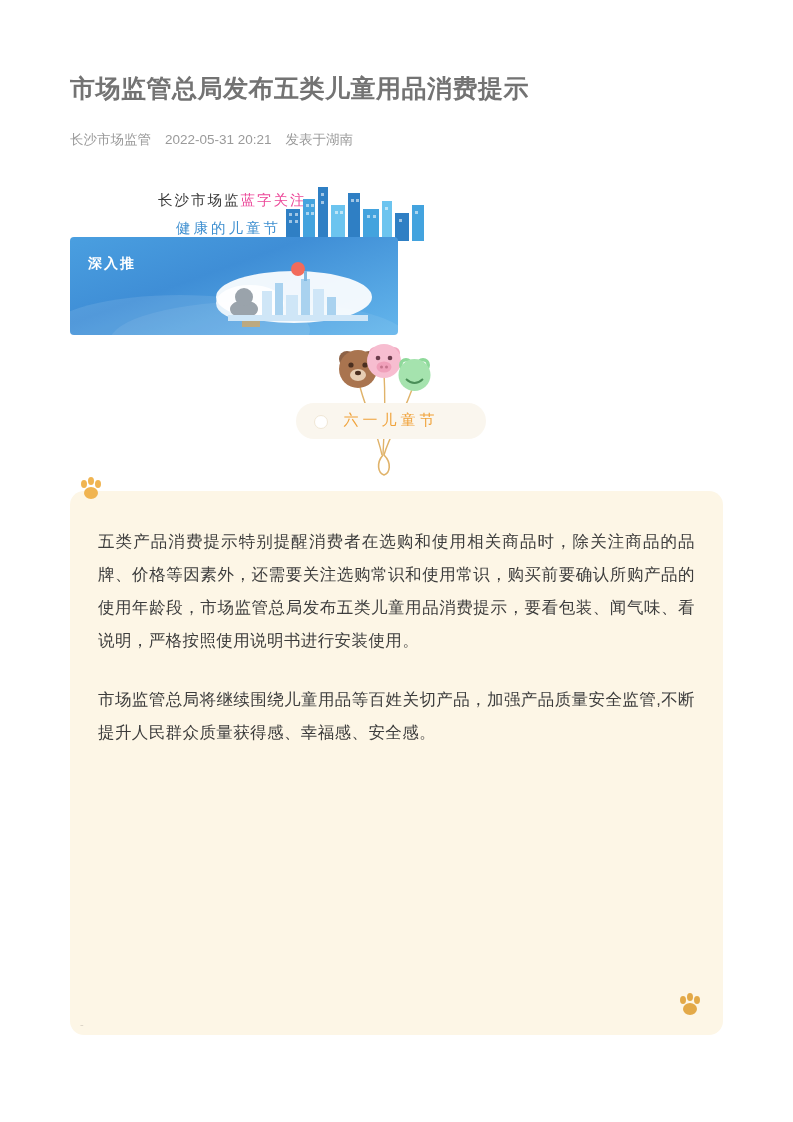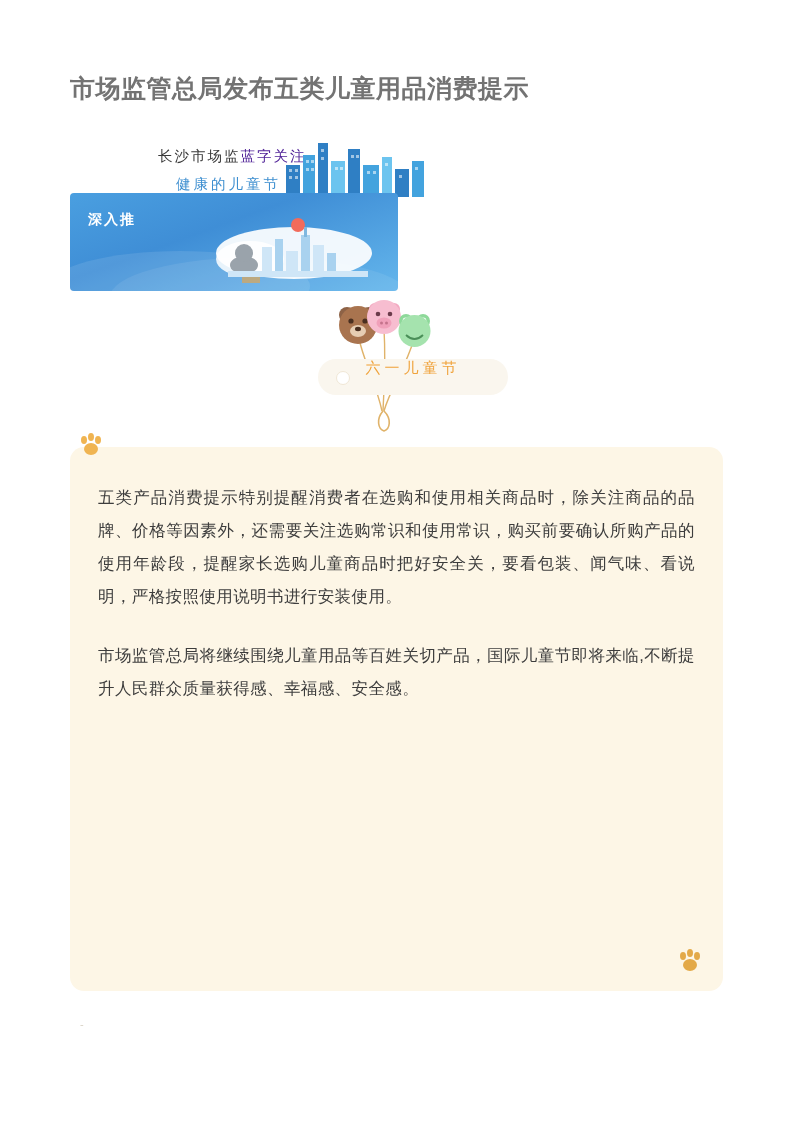--- a/index.html
+++ b/index.html
@@ -52,21 +52,21 @@
   }
   .tap-line {
     position: absolute;
     left: 88px;
     top: 12px;
     font-size: 14.5px;
     letter-spacing: 2px;
     color: #3a3a3a;
     white-space: nowrap;
   }
-  .tap-line .blue { color: #4c1d95; }
+  .tap-line .blue { color: #ec4899; }
   .tap-sub {
     position: absolute;
     left: 106px;
     top: 40px;
     font-size: 14.5px;
     letter-spacing: 3px;
     color: #3e8fd0;
     white-space: nowrap;
   }
   
@@ -125,27 +125,28 @@
   
   .balloons {
     position: absolute;
     left: 250px;
     top: 148px;
     width: 130px;
     height: 150px;
   }
   .festival-pill {
     position: absolute;
-    left: 248px;
+    left: 226px;
     top: 224px;
     width: 190px;
     height: 36px;
     border-radius: 18px;
     background: #faf6ee;
     display: flex;
+    align-items: center;
     justify-content: center;
     gap: 6px;
   }
   .festival-pill .dot {
     width: 12px; height: 12px;
     border-radius: 50%;
     background: #ffffff;
     border: 1px solid #f0e7d6;
     position: absolute;
     left: 18px;
@@ -193,20 +194,25 @@
     letter-spacing: 1px;
   }
 </style>
 </head>
 <body>
 
 <div class="page">
 
   <h1 class="article-title">市场监管总局发布五类儿童用品消费提示</h1>
 
+  <div class="meta-row">
+    <span class="meta-author">长沙市场监管</span>
+    <span class="meta-date">2022-05-31 20:21</span>
+    <span class="meta-loc">发表于湖南</span>
+  </div>
 
   <div class="banner-wrap">
 
     <div class="tap-line">
       <span>长沙市场监</span><span class="blue">蓝字关注</span>
     </div>
     <div class="tap-sub">健康的儿童节</div>
 
     <svg class="skyline" viewBox="0 0 150 62">
       <rect x="6" y="30" width="14" height="32" fill="#2f7fc4"></rect>
@@ -310,22 +316,22 @@
   </div>
 
   <div class="content-card">
     <svg class="paw tl" viewBox="0 0 26 24">
       <ellipse cx="6" cy="7" rx="3" ry="4" fill="#f0b451"></ellipse>
       <ellipse cx="13" cy="4" rx="3" ry="4" fill="#f0b451"></ellipse>
       <ellipse cx="20" cy="7" rx="3" ry="4" fill="#f0b451"></ellipse>
       <ellipse cx="13" cy="16" rx="7" ry="6" fill="#f0b451"></ellipse>
     </svg>
 
-    <p>五类产品消费提示特别提醒消费者在选购和使用相关商品时，除关注商品的品牌、价格等因素外，还需要关注选购常识和使用常识，购买前要确认所购产品的使用年龄段，提醒家长选购儿童商品时把好安全关，要看包装、闻气味、看说明，严格按照使用说明书进行安装使用。</p>
-    <p>市场监管总局将继续围绕儿童用品等百姓关切产品，国际儿童节即将来临,不断提升人民群众质量获得感、幸福感、安全感。</p>
+    <p>五类产品消费提示特别提醒消费者在选购和使用相关商品时，除关注商品的品牌、价格等因素外，还需要关注选购常识和使用常识，购买前要确认所购产品的使用年龄段，市场监管总局发布五类儿童用品消费提示，要看包装、闻气味、看说明，严格按照使用说明书进行安装使用。</p>
+    <p>市场监管总局将继续围绕儿童用品等百姓关切产品，加强产品质量安全监管,不断提升人民群众质量获得感、幸福感、安全感。</p>
 
     <svg class="paw br" viewBox="0 0 26 24">
       <ellipse cx="6" cy="7" rx="3" ry="4" fill="#e3a948"></ellipse>
       <ellipse cx="13" cy="4" rx="3" ry="4" fill="#e3a948"></ellipse>
       <ellipse cx="20" cy="7" rx="3" ry="4" fill="#e3a948"></ellipse>
       <ellipse cx="13" cy="16" rx="7" ry="6" fill="#e3a948"></ellipse>
     </svg>
   </div>
 
   <div class="bottom-mark">-</div>

